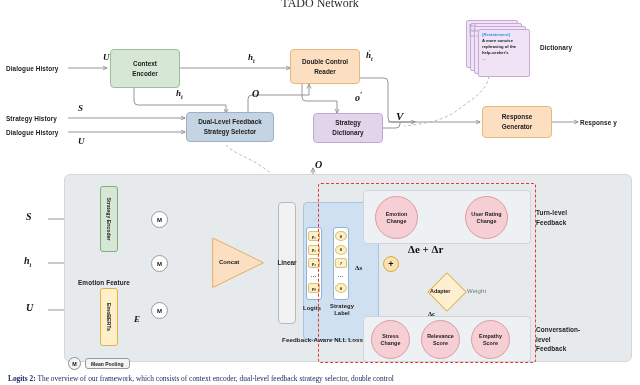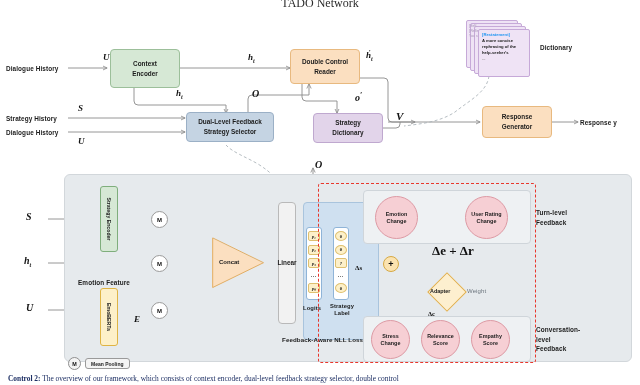--- a/index.html
+++ b/index.html
@@ -432,21 +432,21 @@
   </div>
 
   <div class="lbl" style="left:282px;top:336px;font-size:6.2px;">Feedback-Aware NLL Loss</div>
 
   <div class="math" style="left:355px;top:264px;font-size:7px;font-style:normal;">Δs</div>
 
   <div class="plus" style="left:383px;top:256px;">
     <span>+</span>
   </div>
 
-  <div class="math" style="left:432px;top:243px;font-size:13px;font-style:normal;">Δe + Δr</div>
+  <div class="math" style="left:408px;top:243px;font-size:11px;font-style:normal;">Δe + Δr</div>
 
   <div class="diamond" style="left:433px;top:278px;"></div>
   <div class="diamondlbl" style="left:430px;top:288px;">Adapter</div>
   <div class="lbl" style="left:467px;top:288px;font-weight:normal;color:#6c757d;font-size:6px;">Weight</div>
   <div class="math" style="left:428px;top:310px;font-size:6.5px;font-style:normal;">Δc</div>
 
   <div class="fgroup" style="left:363px;top:190px;width:166px;height:52px;"></div>
   <div class="fcircle" style="left:375px;top:196px;width:41px;height:41px;">
     <span>Emotion Change</span>
   </div>
@@ -477,17 +477,17 @@
   <div class="dashedred" style="left:318px;top:183px;width:216px;height:178px;"></div>
 
   <div class="legend" style="left:68px;top:357px;">
     <div class="lg-circ">
       <span>M</span>
     </div>
     <div class="lg-box">Mean Pooling</div>
   </div>
 
   <div class="caption">
-    <b>Control 2:</b>
+    <b>Logits 2:</b>
     <span>The overview of our framework, which consists of context encoder, dual-level feedback strategy selector, double control</span>
   </div>
 
 </div>
 
 </body></html>

